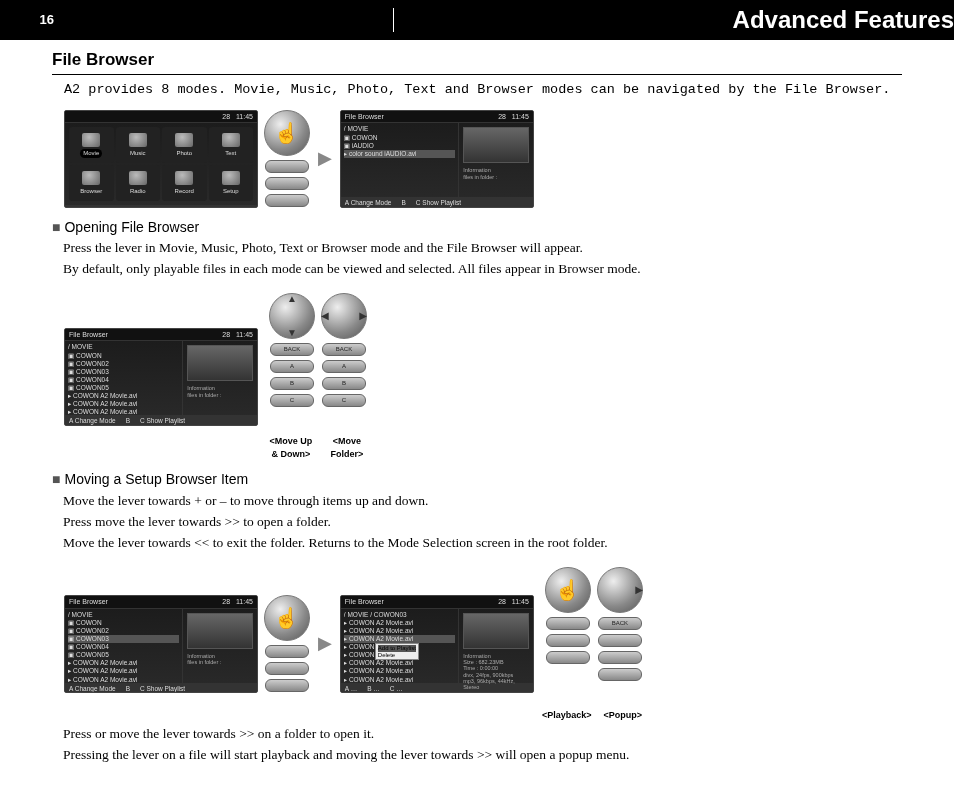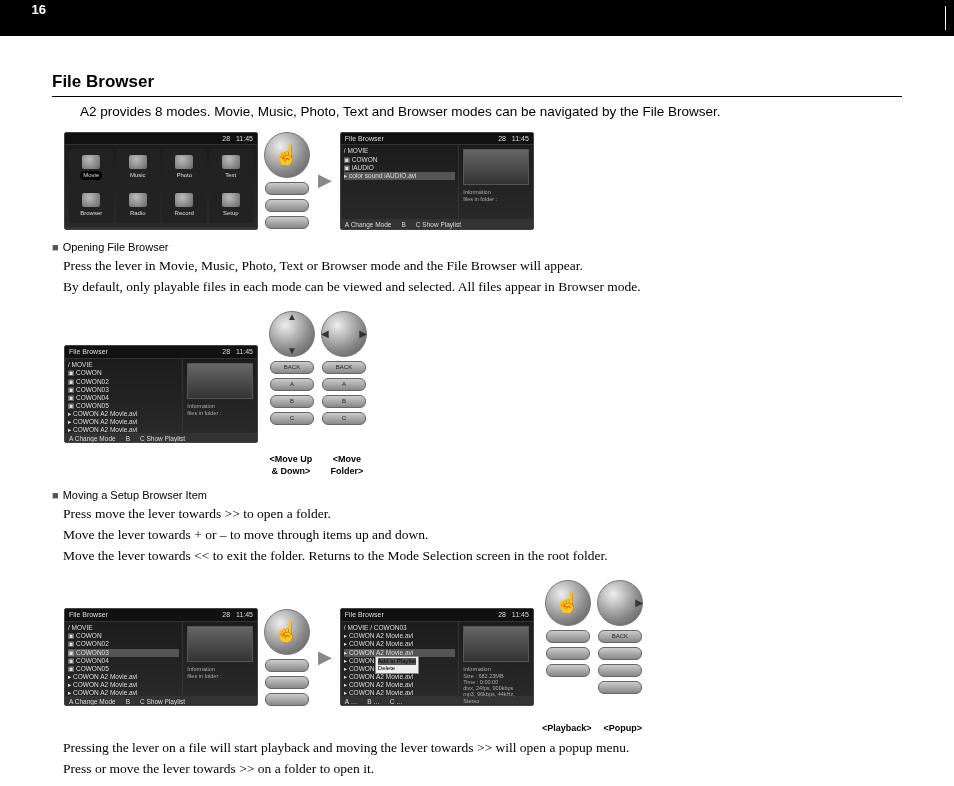--- a/index.html
+++ b/index.html
@@ -8,22 +8,22 @@
     font-family: Arial, Helvetica, sans-serif;
     background: #fff;
     color: #000;
     width: 954px;
   }
   .header-bar {
     background: #000;
     color: #fff;
     display: flex;
     align-items: baseline;
-    padding: 6px 0 6px 0;
-    margin-bottom: 34px;
+    padding: 6px 0 6px 8px;
+    margin-bottom: 8px;
     justify-content: space-between;
   }
   .page-number {
     width: 46px;
     text-align: right;
     font-size: 13px;
     font-weight: bold;
     padding-right: 6px;
     position: relative;
     top: -4px;
@@ -47,21 +47,22 @@
   .section-title {
     font-size: 17px;
     font-weight: bold;
     margin: 0 0 2px 0;
   }
   .section-underline {
     border-top: 1px solid #000;
     margin-bottom: 6px;
   }
   .intro {
-    margin: 0 0 10px 28px;
+    margin: 0 0 10px 12px;
+    font-family: Liberation Mono, monospace;
   }
   .fig-row {
     display: flex;
     align-items: center;
     margin: 6px 0 4px 12px;
     gap: 6px;
   }
   .device-screen {
     background: linear-gradient(#1a1a1a, #2a2a2a);
     border: 1px solid #444;
@@ -158,37 +159,38 @@
     width: 42px; height: 11px; border-radius: 6px;
     background: linear-gradient(#ccc,#888);
     border: 1px solid #666;
     font-size: 6px; color:#222; display:flex; align-items:center; justify-content:center;
   }
   .step-arrow { font-size: 18px; color: #888; flex-shrink:0; padding: 0 2px; }
   .caption-row { display:flex; gap:6px; font-size:9px; font-weight:bold; margin-left: 2px; margin-top: 28px;}
   .caption-under-ctrl { width: 50px; text-align:center; }
   .sub-heading {
     margin: 10px 0 2px 0;
-    font-size: 11px;
+    font-size: 14px;
   }
   .sub-heading .bullet { color:#555; margin-right:4px; }
   .para { margin: 0 0 2px 11px; font-family: Liberation Serif, serif; }
   .block { margin-bottom: 14px; }
   .popup-menu {
     position:absolute; top: 34px; left: 34px;
     background:#eee; color:#000; font-size:6px;
     border:1px solid #888; padding:1px 2px; line-height:1.15;
   }
 </style>
 </head>
 <body>
 
 <div class="header-bar">
   <div class="page-number">16</div>
   <div class="header-divider"></div>
+  <div class="header-title">Advanced Features</div>
 </div>
 
 <div class="content">
 
   <div class="section-title">File Browser</div>
   <div class="section-underline"></div>
   <p class="intro">A2 provides 8 modes. Movie, Music, Photo, Text and Browser modes can be navigated by the File Browser.</p>
 
   <div class="block">
     <div class="fig-row">
@@ -342,22 +344,22 @@
           </div>
         </div>
         <div class="caption-row">
           <div class="caption-under-ctrl">&lt;Move Up &amp; Down&gt;</div>
           <div class="caption-under-ctrl">&lt;Move Folder&gt;</div>
         </div>
       </div>
     </div>
 
     <p class="sub-heading"><span class="bullet">■</span><span>Moving a Setup Browser Item</span></p>
+    <p class="para">Move the lever towards + or – to move through items up and down.</p>
     <p class="para">Press move the lever  towards &gt;&gt; to open a folder.</p>
-    <p class="para">Move the lever towards + or – to move through items up and down.</p>
     <p class="para">Move the lever towards &lt;&lt; to exit the folder. Returns to the Mode Selection screen in the root folder.</p>
   </div>
 
   <div class="block">
     <div class="fig-row">
 
       <div class="device-screen ds-wide">
         <div class="ds-header">
           <span>File Browser</span>
           <span><span>28</span> &nbsp; <span>11:45</span></span>
@@ -460,17 +462,17 @@
               <div class="btn-pill"></div>
           </div>
         </div>
         <div class="caption-row">
           <div class="caption-under-ctrl">&lt;Playback&gt;</div>
           <div class="caption-under-ctrl">&lt;Popup&gt;</div>
         </div>
       </div>
     </div>
 
+    <p class="para">Press or move the lever towards &gt;&gt; on a folder to open it.</p>
     <p class="para">Pressing the lever on a file will start playback and moving the lever towards &gt;&gt; will open a popup menu.</p>
-    <p class="para">Press or move the lever towards &gt;&gt; on a folder to open it.</p>
   </div>
 
 </div>
 
 </body></html>

